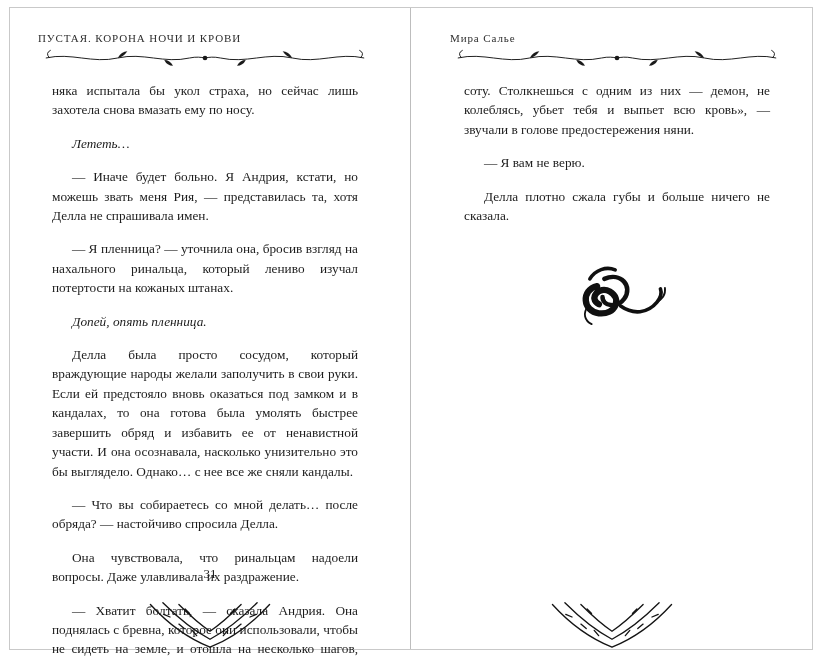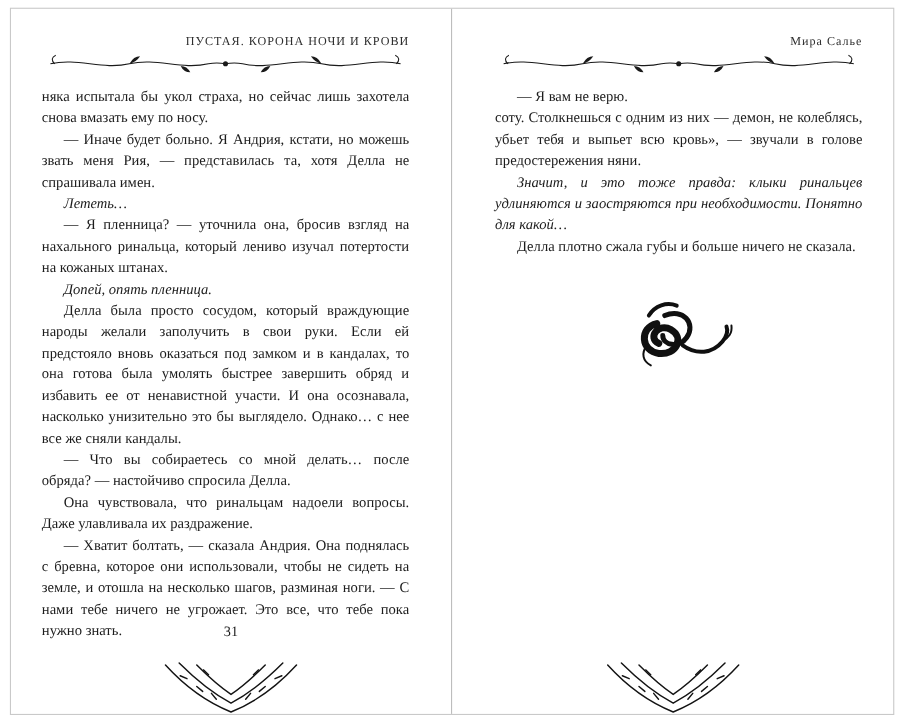--- a/index.html
+++ b/index.html
@@ -21,40 +21,40 @@
   }
   .page {
     flex: 1 1 50%;
     position: relative;
     box-sizing: border-box;
   }
   .page-left  { padding: 0 38px 0 28px; border-right: 1px solid #bdbdbd; }
   .page-right { padding: 0 28px 0 39px; }
 
   .running-head {
-    text-align: right;
+    text-align: left;
     padding-top: 24px;
     font-size: 11px;
     letter-spacing: 0.9px;
     color: #2e2e2e;
     white-space: nowrap;
   }
   .flourish-wrap {
     text-align: center;
     margin-top: 5px;
     line-height: 0;
   }
   .page-text {
     margin-top: 11px;
     font-size: 13.3px;
     line-height: 1.46;
     text-align: justify;
     hyphens: none;
   }
-  .para { margin: 0; text-indent: 1.5em; }
+  .para { margin: 14px; text-indent: 1.5em; }
   .para.continuation { text-indent: 0; }
   .para.italic { font-style: italic; }
 
   .mid-ornament-wrap {
     text-align: center;
     margin-top: 34px;
     line-height: 0;
   }
   .page-footer {
     position: absolute;
@@ -89,22 +89,22 @@
           <path d="M260 9 q-4 -7 -10 -7 q4 6 10 7" fill="#1a1a1a" stroke="none"></path>
           <path d="M128 11 q3 6 9 6 q-3 -6 -9 -6" fill="#1a1a1a" stroke="none"></path>
           <path d="M212 11 q-3 6 -9 6 q3 -6 9 -6" fill="#1a1a1a" stroke="none"></path>
         </g>
         <circle cx="170" cy="9" r="2.4" fill="#1a1a1a"></circle>
       </svg>
     </div>
 
     <div class="page-text">
         <p class="para continuation">няка испытала бы укол страха, но сейчас лишь захотела снова вмазать ему по носу.</p>
+        <p class="para italic">Лететь…</p>
         <p class="para indent">— Иначе будет больно. Я Андрия, кстати, но можешь звать меня Рия, — представилась та, хотя Делла не спрашивала имен.</p>
-        <p class="para italic">Лететь…</p>
         <p class="para indent">— Я пленница? — уточнила она, бросив взгляд на нахального ринальца, который лениво изучал потертости на кожаных штанах.</p>
         <p class="para italic">Допей, опять пленница.</p>
         <p class="para indent">Делла была просто сосудом, который враждующие народы желали заполучить в свои руки. Если ей предстояло вновь оказаться под замком и в кандалах, то она готова была умолять быстрее завершить обряд и избавить ее от ненавистной участи. И она осознавала, насколько унизительно это бы выглядело. Однако… с нее все же сняли кандалы.</p>
         <p class="para indent">— Что вы собираетесь со мной делать… после обряда? — настойчиво спросила Делла.</p>
         <p class="para indent">Она чувствовала, что ринальцам надоели вопросы. Даже улавливала их раздражение.</p>
         <p class="para indent">— Хватит болтать, — сказала Андрия. Она поднялась с бревна, которое они использовали, чтобы не сидеть на земле, и отошла на несколько шагов, разминая ноги. — С нами тебе ничего не угрожает. Это все, что тебе пока нужно знать.</p>
       </div>
 
     <div class="page-footer">
       <div class="page-number">31</div>
@@ -139,23 +139,22 @@
           <path d="M80 9 q4 -7 10 -7 q-4 6 -10 7" fill="#1a1a1a" stroke="none"></path>
           <path d="M260 9 q-4 -7 -10 -7 q4 6 10 7" fill="#1a1a1a" stroke="none"></path>
           <path d="M128 11 q3 6 9 6 q-3 -6 -9 -6" fill="#1a1a1a" stroke="none"></path>
           <path d="M212 11 q-3 6 -9 6 q3 -6 9 -6" fill="#1a1a1a" stroke="none"></path>
         </g>
         <circle cx="170" cy="9" r="2.4" fill="#1a1a1a"></circle>
       </svg>
     </div>
 
     <div class="page-text">
+        <p class="para continuation">соту. Столкнешься с одним из них — демон, не колеблясь, убьет тебя и выпьет всю кровь», — звучали в голове предостережения няни.</p>
         <p class="para indent">— Я вам не верю.</p>
-        <p class="para continuation">соту. Столкнешься с одним из них — демон, не колеблясь, убьет тебя и выпьет всю кровь», — звучали в голове предостережения няни.</p>
-        <p class="para italic">Значит, и это тоже правда: клыки ринальцев удлиняются и заостряются при необходимости. Понятно для какой…</p>
         <p class="para indent">Делла плотно сжала губы и больше ничего не сказала.</p>
       </div>
 
     <div class="mid-ornament-wrap">
       <svg width="110" height="76" viewBox="0 0 120 84">
         <g fill="none" stroke="#101010" stroke-linecap="round">
           <path stroke-width="7" d="M38 30 C 20 34 22 58 40 60 C 58 62 66 44 52 36 C 40 29 28 44 40 50"></path>
           <path stroke-width="5" d="M46 22 C 64 14 78 30 68 44 C 60 55 44 52 44 42"></path>
           <path stroke-width="4" d="M30 22 C 36 12 48 8 58 12"></path>
           <path stroke-width="4" d="M64 52 C 78 62 94 60 104 48 C 108 43 110 38 108 33"></path>

